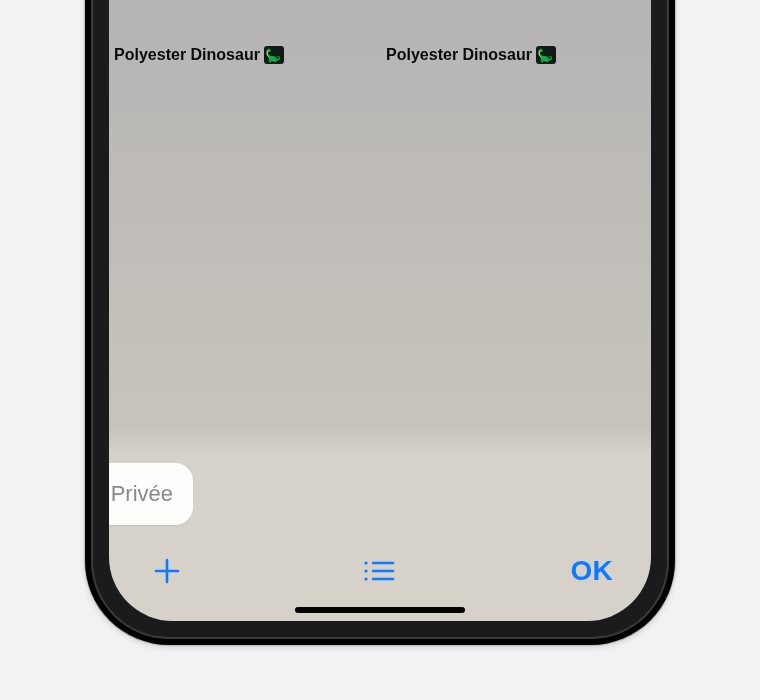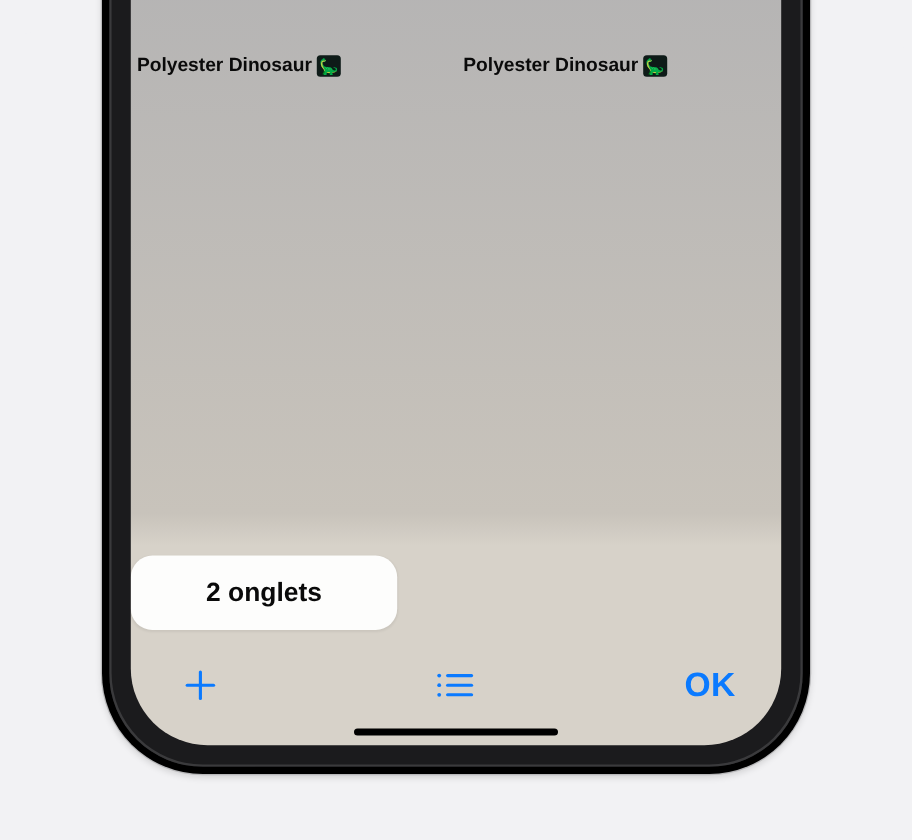--- a/index.html
+++ b/index.html
@@ -169,22 +169,22 @@
           </div>
           <div class="tab-thumb right">
             <span>Polyester Dinosaur</span>
             <span class="dino-icon">
               <span>🦕</span>
             </span>
           </div>
         </div>
 
         <div class="pill-row">
-          <div class="pill tabs">
-            <span>2 onglets</span>
+          <div class="pill private">
+            <span>Privée</span>
           </div>
         </div>
 
         <div class="toolbar">
           <div class="tb-btn">
             <svg width="30" height="30" viewBox="0 0 30 30" fill="none" stroke-width="2.6" stroke-linecap="round">
               <line x1="15" y1="4" x2="15" y2="26"></line>
               <line x1="4" y1="15" x2="26" y2="15"></line>
             </svg>
           </div>

